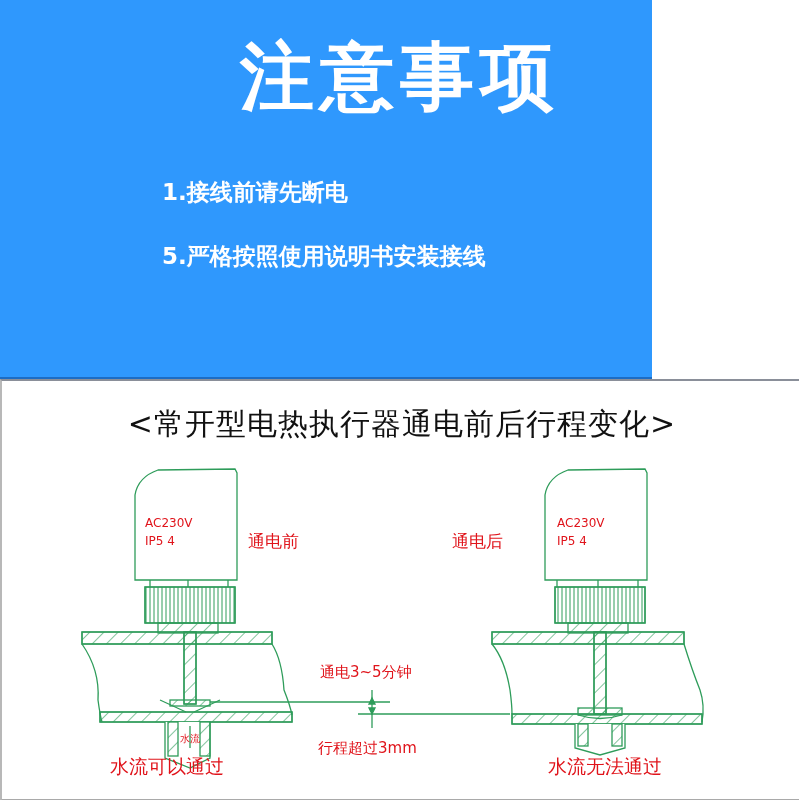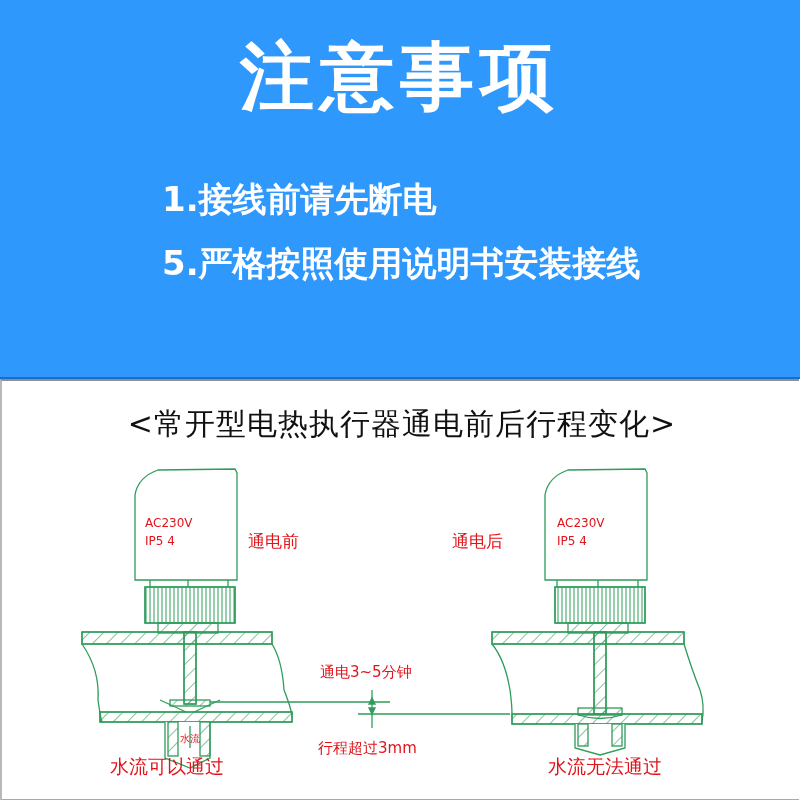--- a/index.html
+++ b/index.html
@@ -1,19 +1,19 @@
 <!DOCTYPE html>
 <html><head>
 <meta charset="utf-8">
 <style>
   html, body { margin:0; padding:0; }
   body { width:800px; height:800px; overflow:hidden; background:#fff; font-family:"DejaVu Sans", sans-serif; position:relative; }
-  .top { position:absolute; left:0; top:0; width:800px; height:377px; background:#2f98fd; border-bottom:2px solid #1c6cc4; }
+  .top { position:absolute; left:0; top:0; width:652px; height:377px; background:#2f98fd; border-bottom:2px solid #1c6cc4; }
   .title { position:absolute; left:0; width:800px; top:28px; text-align:center; color:#fff; font-size:74px; font-weight:bold; letter-spacing:6px; }
-  .note { position:absolute; color:#fff; font-size:34px; font-weight:bold; left:162px; }
+  .note { position:absolute; color:#fff; font-size:23px; font-weight:bold; left:162px; }
   .note1 { top:177px; }
   .note2 { top:241px; }
   .bottom { position:absolute; left:0; top:379px; width:797px; height:418px; border-left:2px solid #b8b8b8; border-bottom:3px solid #a9a9a9; border-top:2px solid #8a8f99; background:#fff; }
   .subtitle { position:absolute; top:23px; left:0; width:800px; text-align:center; font-size:30px; color:#111; letter-spacing:1px; }
   svg { position:absolute; left:0; top:0; }
   .red { fill:#e0141b; font-family:"DejaVu Sans", sans-serif; }
 </style>
 </head>
 <body>
 

